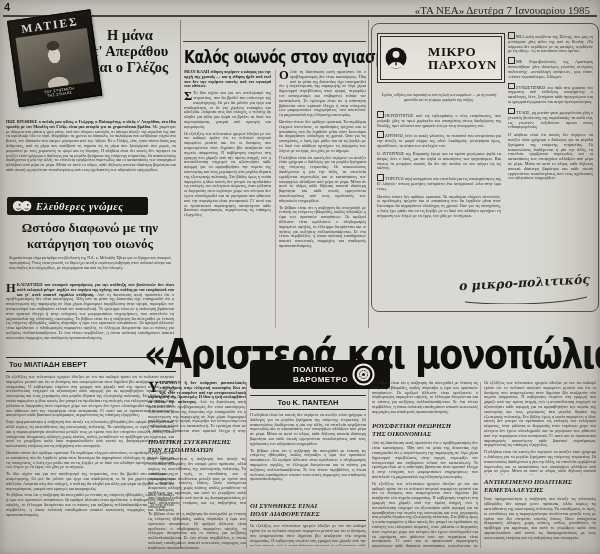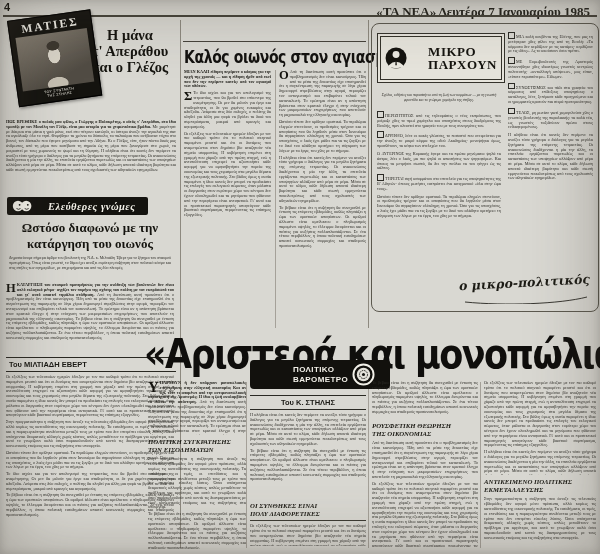--- a/index.html
+++ b/index.html
@@ -10,37 +10,37 @@
   .abs{position:absolute;}
   .t{font-size:4.2px;line-height:4.8px;text-align:justify;color:#2c2b26;margin:0 0 2px 0;
      overflow:hidden;word-break:break-word;}
   .t b{color:#191813;}
   .clip{overflow:hidden;}
   .vrule{width:1px;background:#8d897f;}
   .hrule{height:1px;background:#45423a;}
   .dropcap{float:left;font-weight:bold;font-size:12.5px;line-height:10px;margin:0 1px 0 0;color:#15140f;}
   
   .pagenum{font-family:"Liberation Sans",sans-serif;font-weight:bold;font-size:11px;color:#14130e;}
-  .masthead{font-size:13px;font-weight:bold;color:#23221c;}
+  .masthead{font-size:11px;font-weight:normal;color:#23221c;}
   
   .badge{width:78px;transform:rotate(-8deg);transform-origin:top left;background:#14130f;
          border:1px solid #000;padding:2px;box-shadow:1px 2px 3px rgba(0,0,0,.35);}
   .badge-title{color:#f2f0e8;text-align:center;font-weight:bold;font-size:11.5px;letter-spacing:2px;
          font-family:"Liberation Serif",serif;padding:1px 0 2px;}
   .badge-photo{height:54px;margin:0 3px;
      background:
        radial-gradient(ellipse 11px 8px at 50% 24%, #3b362e 55%, rgba(58,53,46,0) 62%),
        radial-gradient(ellipse 10px 13px at 50% 42%, #d8d3c7 58%, rgba(216,211,199,0) 63%),
        radial-gradient(ellipse 17px 11px at 50% 95%, #c5bfb2 58%, rgba(197,191,178,0) 64%),
        linear-gradient(160deg,#837c70,#514c44 75%);}
   .badge-cap{color:#efede4;text-align:center;font-size:3.6px;line-height:4.4px;padding:2px 0 1px;
          font-family:"Liberation Sans",sans-serif;letter-spacing:.3px;}
   .maties-head{font-size:14.5px;line-height:16px;font-weight:600;text-align:center;color:#15140f;}
   
-  .elef-banner{background:#14130f;color:#f4f2ea;display:flex;align-items:center;gap:16px;
+  .elef-banner{background:#14130f;color:#f4f2ea;display:flex;align-items:center;gap:4px;
          padding:0 5px;border-radius:2px;}
   .elef-banner span{font-style:italic;font-weight:bold;font-size:10.5px;letter-spacing:.5px;}
   .elef-head{font-size:13px;line-height:15.5px;font-weight:bold;text-align:center;color:#15140f;}
   .byline-box{border-top:1.6px solid #2a2923;border-bottom:1.6px solid #2a2923;
          font-family:"Liberation Sans",sans-serif;font-weight:bold;font-size:7.5px;
          display:flex;align-items:center;padding:2px 3px;color:#1b1a15;text-align:center;}
   .kalos-head{font-family:"DejaVu Sans",sans-serif;font-weight:bold;font-size:14px;letter-spacing:-.4px;
          transform:scaleY(1.3);transform-origin:left top;color:#131210;white-space:nowrap;}
   .cols2{column-count:2;column-gap:8px;column-rule:1px solid #a5a199;}
   
@@ -204,21 +204,21 @@
         <div>ΠΟΛΙΤΙΚΟ</div>
         <div>ΒΑΡΟΜΕΤΡΟ</div>
       </div>
       <svg width="23" height="23" viewBox="0 0 24 24">
         <circle cx="12" cy="12" r="10.5" fill="none" stroke="#f2f0e8" stroke-width="2"></circle>
         <circle cx="12" cy="12" r="7" fill="#e4e2da"></circle>
         <circle cx="12" cy="12" r="4.2" fill="none" stroke="#14130f" stroke-width="1" stroke-dasharray="1.5 1"></circle>
         <circle cx="12" cy="12" r="1.6" fill="#14130f"></circle>
       </svg>
     </div>
-    <div class="byline-box" style="margin-top:6px;justify-content:center;">Του Κ. ΣΤΗΛΗΣ</div>
+    <div class="byline-box" style="margin-top:6px;justify-content:center;">Του Κ. ΠΑΝΤΕΛΗ</div>
     <div class="clip" style="height:86px;margin-top:3px;">
       <p class="t">Η αλήθεια είναι ότι κανείς δεν περίμενε να ανοίξει τόσο γρήγορα ο διάλογος για τα μεγάλα ζητήματα της επόμενης τετραετίας. Οι ανακοινώσεις διαδέχονται η μία την άλλη, τα επιτελεία εργάζονται πυρετωδώς και οι καταστάσεις των υποψηφίων αλλάζουν από μέρα σε μέρα. Μέσα σε αυτό το κλίμα, κάθε δήλωση αποκτά ιδιαίτερη βαρύτητα και κάθε σιωπή ερμηνεύεται ποικιλοτρόπως από τους σχολιαστές των αθηναϊκών εφημερίδων. </p>
       <p class="t">Το βέβαιο είναι ότι η συζήτηση θα συνεχισθεί με ένταση τις επόμενες εβδομάδες, καθώς πλησιάζει η ώρα των οριστικών αποφάσεων. Οι αριθμοί άλλωστε είναι αμείλικτοι: ο πληθωρισμός παραμένει υψηλός, το έλλειμμα διευρύνεται και οι πιέσεις για αυξήσεις πολλαπλασιάζονται. Σε ένα τέτοιο περιβάλλον, η όποια πολιτική εισοδημάτων απαιτεί κοινωνικές συμμαχίες και σταθερούς προσανατολισμούς. </p>
     </div>
     <div class="subhead ruled">
       <div>ΟΙ ΣΥΝΘΗΚΕΣ ΕΙΝΑΙ</div>
       <div>ΠΟΛΥ ΔΙΑΦΟΡΕΤΙΚΕΣ</div>
     </div>
     <div class="clip" style="height:22px;">
       <p class="t">Οι εξελίξεις των τελευταίων ημερών έδειξαν με τον πιο καθαρό τρόπο ότι το πολιτικό σκηνικό παραμένει ρευστό και ότι οι δυνάμεις που αναμετρώνται στον δημόσιο βίο αναζητούν νέα σημεία ισορροπίας. Η κυβέρνηση επιμένει στη γραμμή που χάραξε από την πρώτη στιγμή, ενώ η αντιπολίτευση επιχειρεί να αξιοποιήσει κάθε αφορμή για να αμφισβητήσει την πορεία της οικονομίας και τους χειρισμούς στα μεγάλα θέματα της εξωτερικής πολιτικής. Στο βάθος όμως η ουσία παραμένει η ίδια: κανείς δεν μπορεί να προδικάσει τις επιλογές του εκλογικού σώματος, όταν μάλιστα οι διεργασίες στον ευρύτερο χώρο του κέντρου δεν έχουν ολοκληρωθεί και τα μηνύματα που φθάνουν από την περιφέρεια είναι αντιφατικά. Γι' αυτό και οι προσεκτικοί παρατηρητές αποφεύγουν κάθε βιαστικό συμπέρασμα, περιμένοντας τις επίσημες εξαγγελίες. </p>

